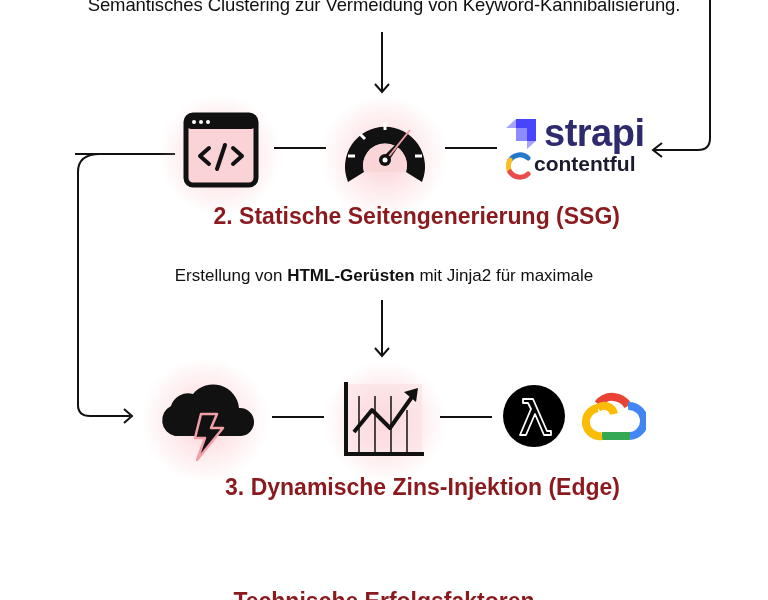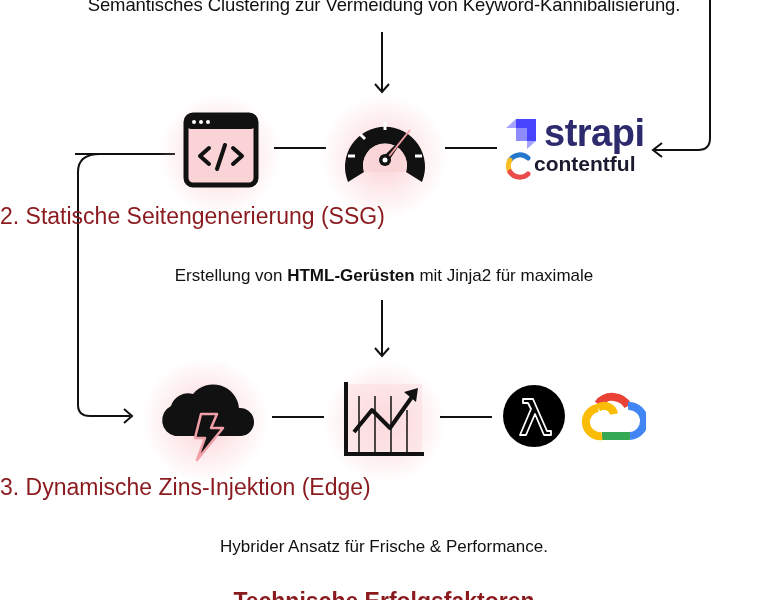--- a/index.html
+++ b/index.html
@@ -13,22 +13,22 @@
   .top-caption {
     left: 0; top: -6px; width: 768px; text-align: center;
     font-size: 18.5px; color: #111; letter-spacing: -0.1px;
   }
   .line { position: absolute; background: #111; }
   .glow {
     position: absolute; border-radius: 50%;
     background: radial-gradient(circle, rgba(246,150,160,0.45) 0%, rgba(250,190,195,0.25) 45%, rgba(255,255,255,0) 72%);
   }
   .step-title {
-    left: 0; width: 620px; text-align: left;
-    font-size: 23px; font-weight: normal; color: #8a1a1e;
+    left: 0; width: 620px; text-align: right;
+    font-size: 23px; font-weight: bold; color: #8a1a1e;
   }
   .step-desc {
     left: 0; width: 768px; text-align: center;
     font-size: 17px; line-height: 23px; color: #111; margin-top: 24px;
   }
   .step-desc b { font-weight: bold; }
   .logo-text { font-weight: bold; }
   .bottom-title {
     left: 0; top: 588px; width: 768px; text-align: center;
     font-size: 23px; font-weight: bold; color: #8a1a1e;
@@ -144,16 +144,15 @@
 <svg class="abs" style="left:576px;top:388px;" width="70" height="56" viewBox="0 0 70 56">
   <path d="M22 16 A18 18 0 0 1 52 18" fill="none" stroke="#ea4335" stroke-width="8"></path>
   <path d="M52 18 A14 14 0 0 1 54 48" fill="none" stroke="#4285f4" stroke-width="8"></path>
   <path d="M54 48 L26 48" fill="none" stroke="#34a853" stroke-width="8"></path>
   <path d="M26 48 A14 14 0 0 1 22 20" fill="none" stroke="#fbbc05" stroke-width="8"></path>
   <path d="M22 20 A10 10 0 0 1 38 26" fill="none" stroke="#fbbc05" stroke-width="8"></path>
 </svg>
 
 <div class="abs step-title" style="top:474px;">3. Dynamische Zins-Injektion (Edge)</div>
 <div class="abs step-desc" style="top:511px;">
-  <div>Hybrider Ansatz für Frische &amp; Performance.</div>
 </div>
 
 <div class="abs bottom-title">Technische Erfolgsfaktoren</div>
 
 </body></html>

